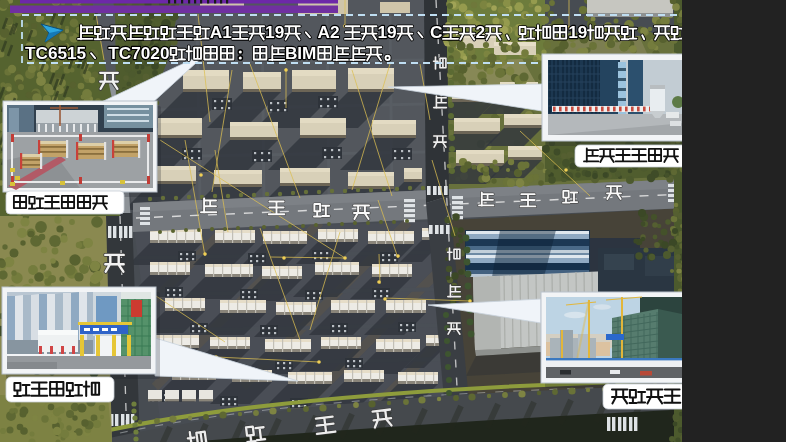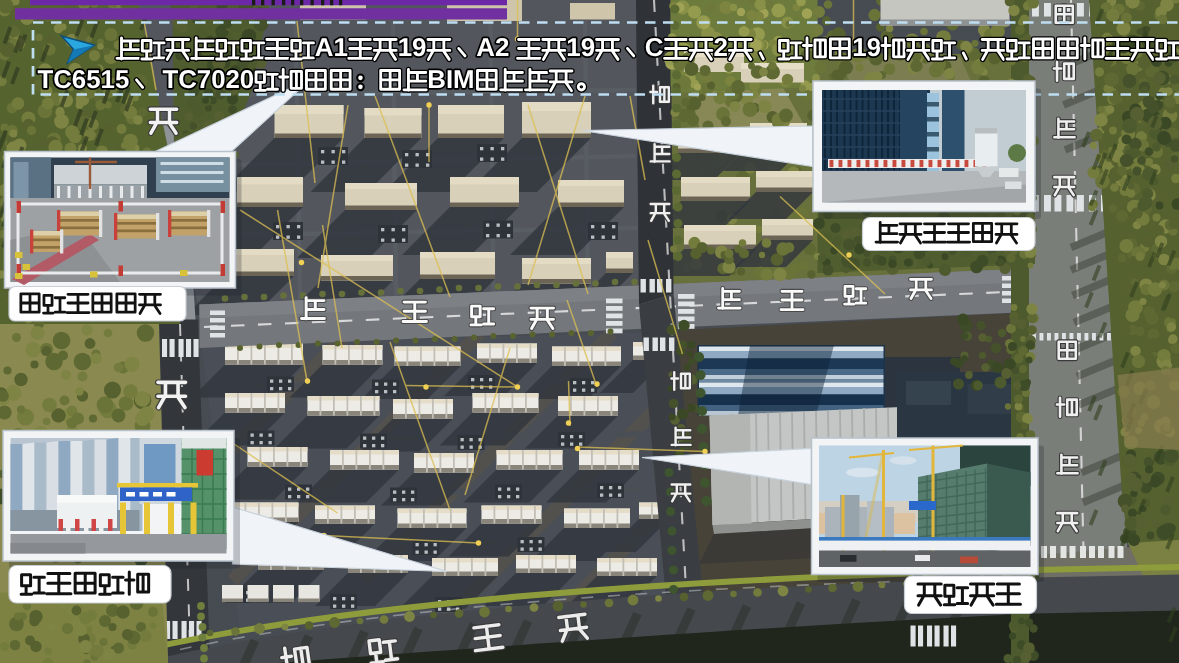--- a/index.html
+++ b/index.html
@@ -1,14 +1,14 @@
 <!DOCTYPE html>
 <html><head><meta charset="utf-8"><style>
 html,body{margin:0;padding:0;background:#222;}
-.root{position:relative;width:786px;height:442px;overflow:hidden;font-family:"Liberation Sans",sans-serif;}
+.root{position:relative;width:682px;height:442px;overflow:hidden;font-family:"Liberation Sans",sans-serif;}
 </style></head><body>
 <div class="root">
 <svg width="786" height="442" viewBox="0 0 786 442">
 
 <rect x="0" y="0" width="786" height="442" fill="#474c52"></rect>
 
 <polygon points="90,0 424,0 426,202 133,209 112,106 42,6" fill="#53575d"></polygon>
 <g stroke="#585d63" stroke-width="3">
 <path d="M150,110 L424,104" fill="none"></path>
         <path d="M140,157 L425,152" fill="none"></path>

